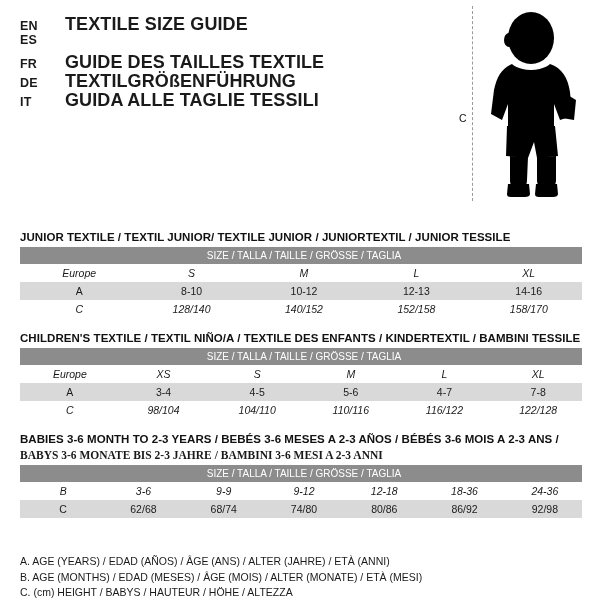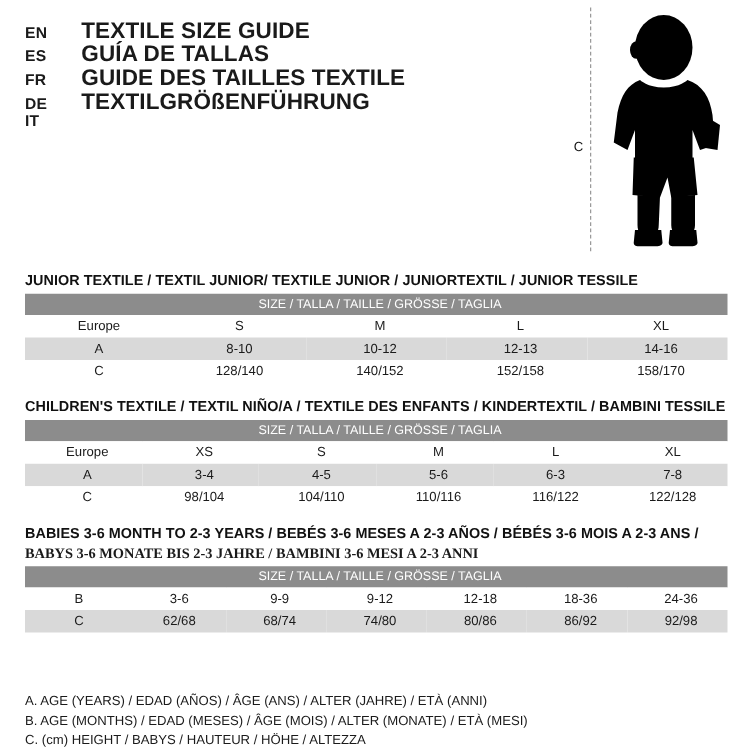--- a/index.html
+++ b/index.html
@@ -76,21 +76,21 @@
     position: absolute;
     left: 48px;
     top: 2px;
   }
 
   
   .section-title {
     font-size: 11.5px;
     font-weight: bold;
     letter-spacing: 0.05px;
-    margin: 4px 0 4px 0;
+    margin: 16px 0 4px 0;
     color: #111;
   }
 
   
   table.size-table {
     border-collapse: collapse;
     width: 100%;
     table-layout: fixed;
     text-align: center;
   }
@@ -105,20 +105,21 @@
     color: #ffffff;
     font-size: 10px;
     font-weight: normal;
     padding: 3px 0 3px 6px;
   }
   tr.shade td {
     background: #d9d9d9;
   }
   tr.plain td {
     background: #ffffff;
+    font-style: italic;
   }
 
   .block {
     position: absolute;
     left: 20px;
     width: 562px;
   }
   #junior-block { top: 215px; }
   #children-block { top: 316px; }
   #babies-block { top: 417px; }
@@ -148,32 +149,32 @@
 
 <div class="page">
 
   <div class="lang-block">
     <div class="lang-row">
       <div class="lang-code">EN</div>
       <div class="lang-text">TEXTILE SIZE GUIDE</div>
     </div>
     <div class="lang-row">
       <div class="lang-code">ES</div>
-      <div class="lang-text">GUÍA DE TALLAS</div>
     </div>
     <div class="lang-row">
       <div class="lang-code">FR</div>
       <div class="lang-text">GUIDE DES TAILLES TEXTILE</div>
     </div>
     <div class="lang-row">
       <div class="lang-code">DE</div>
       <div class="lang-text">TEXTILGRÖßENFÜHRUNG</div>
     </div>
     <div class="lang-row">
       <div class="lang-code">IT</div>
+      <div class="lang-text">GUIDA ALLE TAGLIE TESSILI</div>
     </div>
   </div>
 
   <div class="figure-area">
     <div class="dashed-line"></div>
     <div class="c-label">C</div>
     <svg class="kid" width="100" height="190" viewBox="0 0 100 190">
       <g fill="#000000">
 
         <ellipse cx="43" cy="30" rx="23" ry="26"></ellipse>
@@ -244,21 +245,21 @@
         <td style="width:16.4%">S</td>
         <td style="width:16.4%">M</td>
         <td style="width:16.4%">L</td>
         <td style="width:16.4%">XL</td>
       </tr>
       <tr class="shade">
         <td>A</td>
         <td>3-4</td>
         <td>4-5</td>
         <td>5-6</td>
-        <td>6-3</td>
+        <td>4-7</td>
         <td>7-8</td>
       </tr>
       <tr class="plain">
         <td>C</td>
         <td>98/104</td>
         <td>104/110</td>
         <td>110/116</td>
         <td>116/122</td>
         <td>122/128</td>
       </tr>

